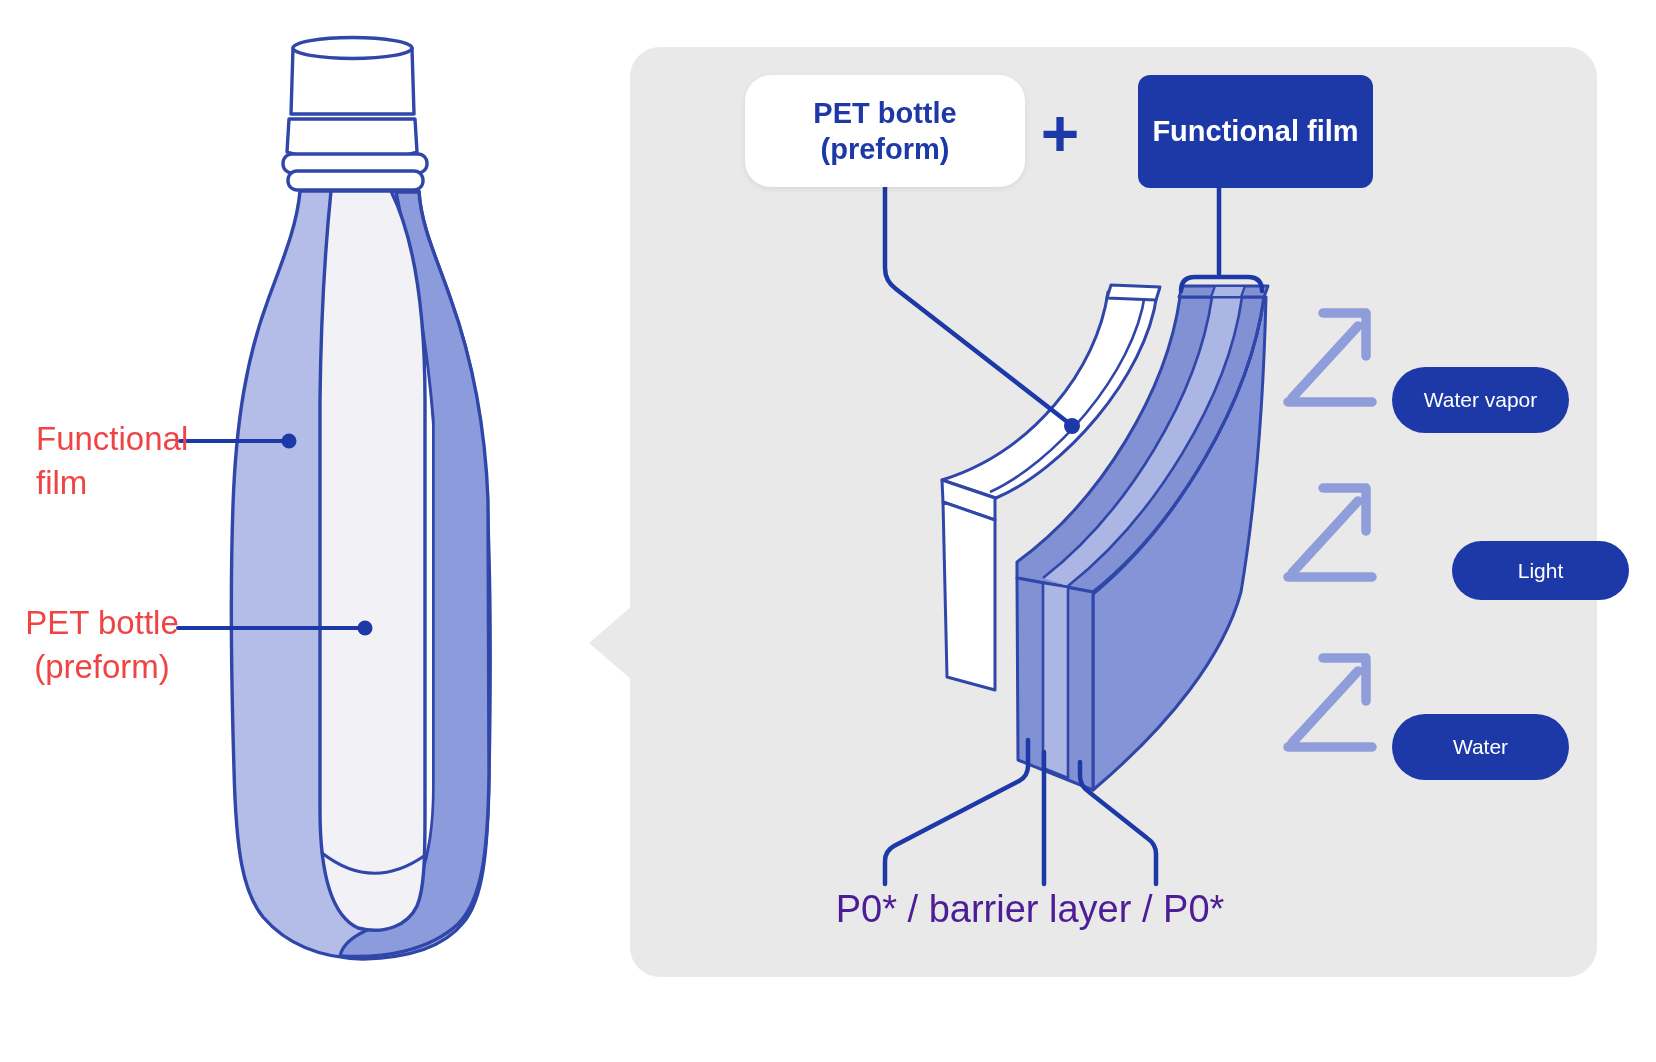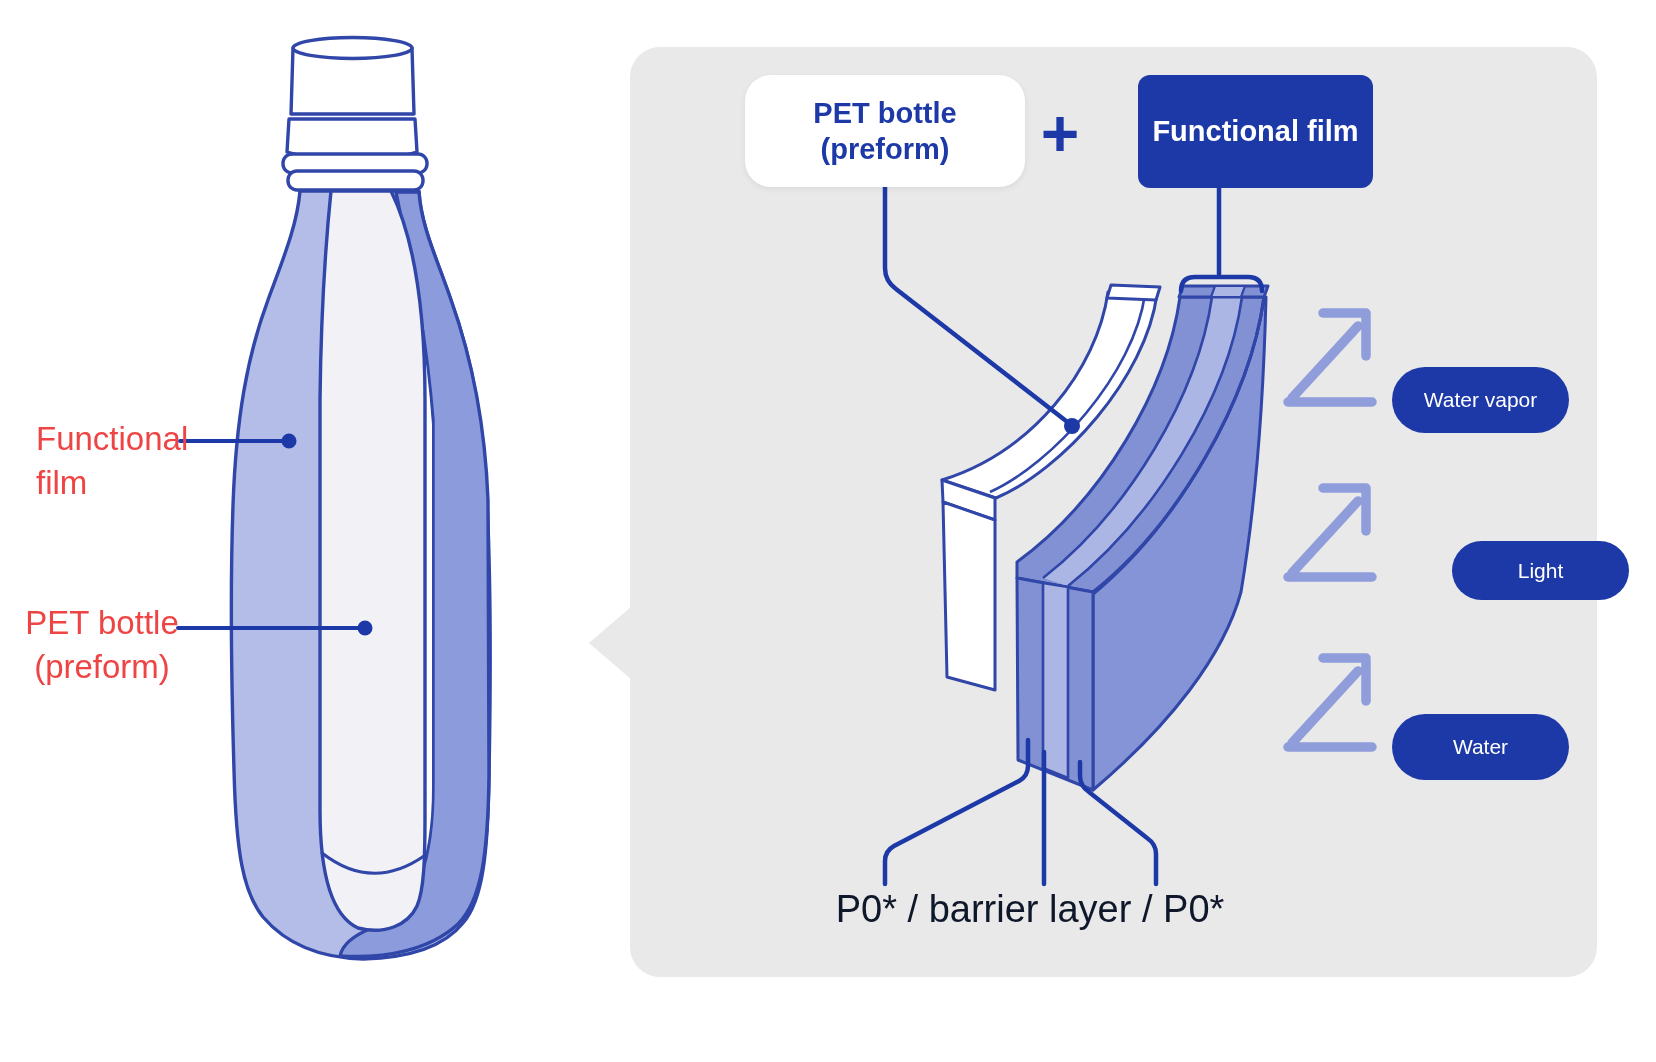--- a/index.html
+++ b/index.html
@@ -33,21 +33,21 @@
     display:flex;align-items:center;justify-content:center;color:#ffffff;
     font-size:21px;
   }
   .pill.water{left:1392px;top:367px;}
   .pill.light{left:1452px;top:541px;height:59px;}
   .pill.oxygen{left:1392px;top:714px;}
   .left-label{color:#ef4444;font-size:33px;line-height:44px;}
   .label-ff{left:36px;top:417px;text-align:left;}
   .label-pet{left:16px;top:601px;width:172px;text-align:center;}
   .caption{
-    left:730px;top:888px;width:600px;text-align:center;color:#0f172a;font-size:38px;
+    left:730px;top:888px;width:600px;text-align:center;color:#4c1d95;font-size:38px;
   }
   .footnote{
     left:1300px;top:986px;width:300px;text-align:right;color:#1D39A8;font-size:30px;
   }
 </style>
 </head>
 <body>
 
 <div class="stage">
 

